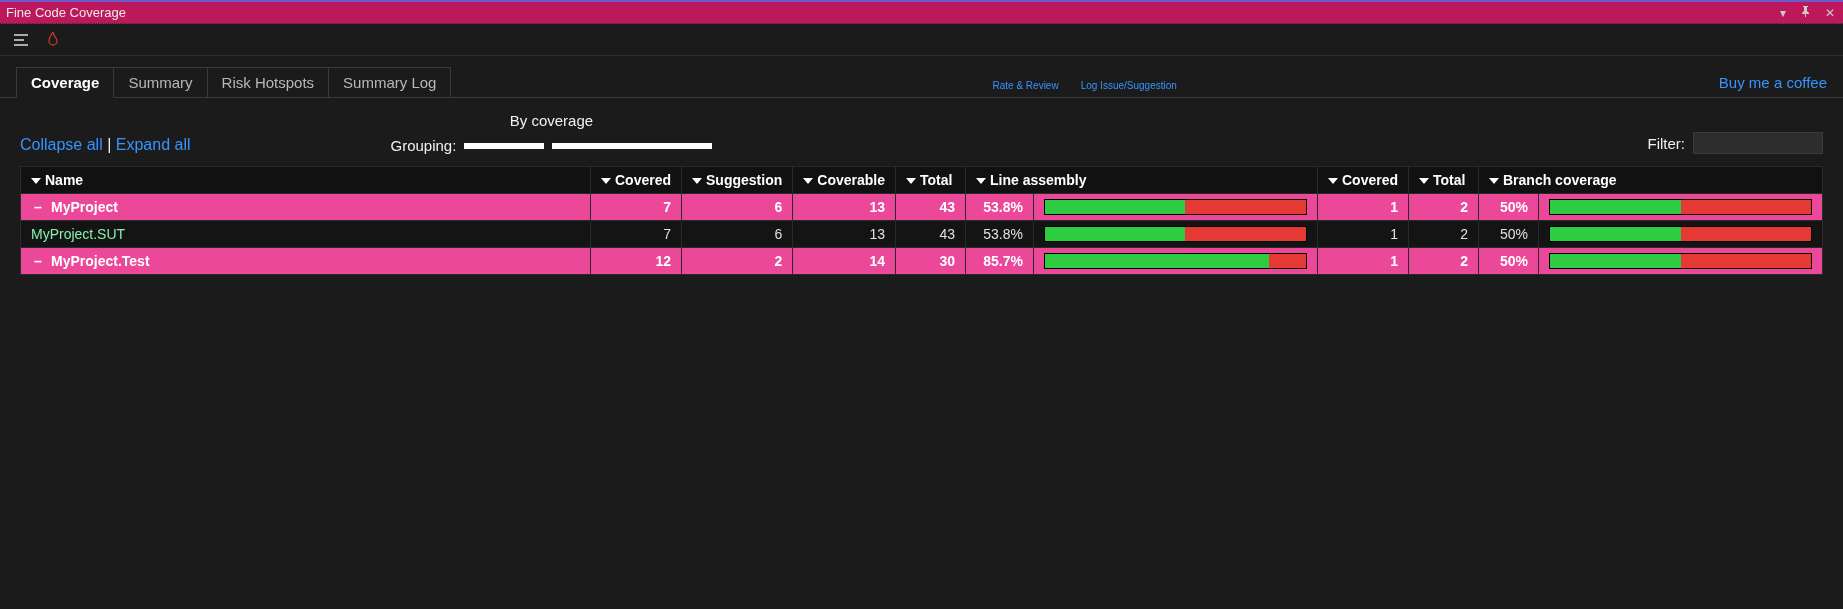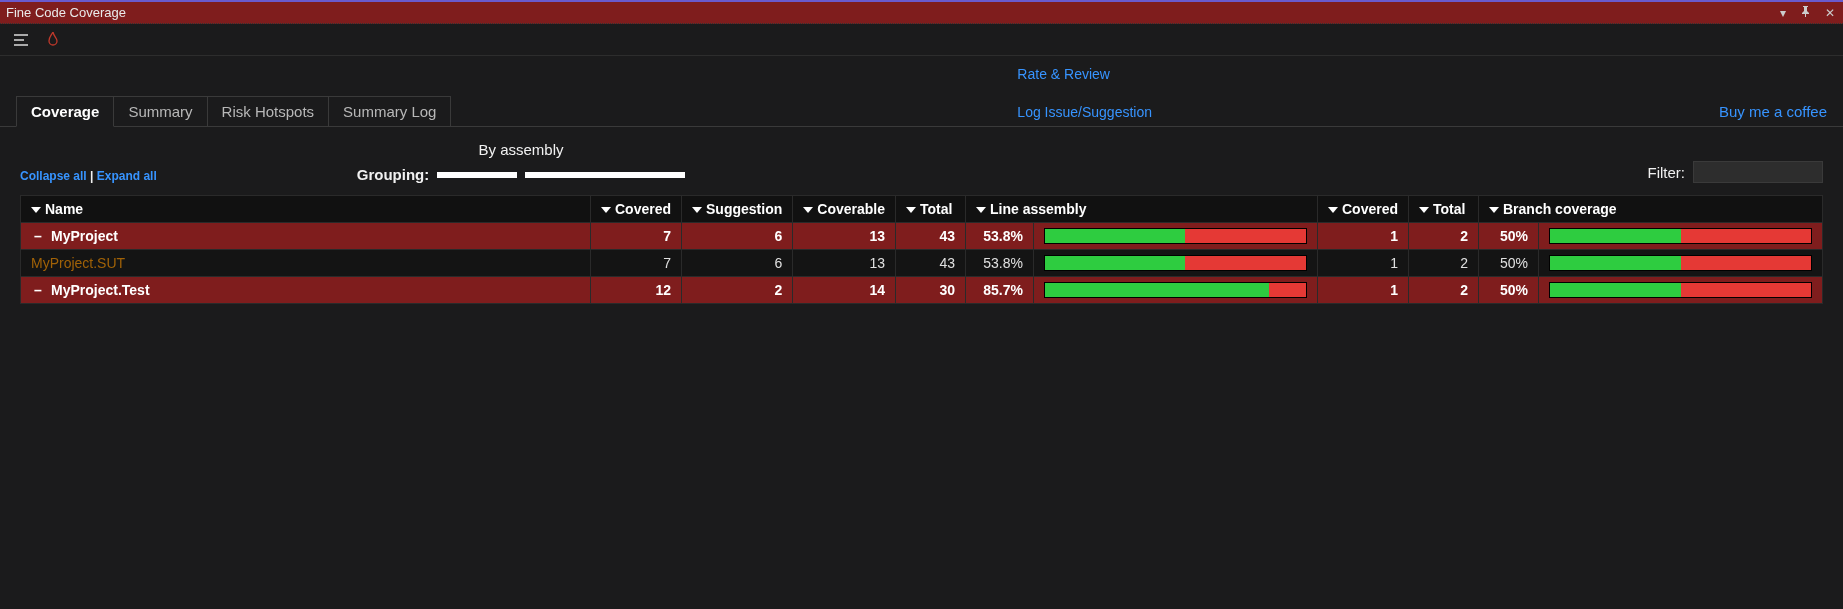--- a/index.html
+++ b/index.html
@@ -13,21 +13,21 @@
     overflow: hidden;
   }
   .window {
     width: 100%; height: 100%;
     border-top: 2px solid #6a5acd;
   }
   .titlebar {
     display: flex; align-items: center; justify-content: space-between;
     padding: 2px 6px;
     height: 22px;
-    background: #7f1d1d;
+    background: #be185d;
     border-bottom: 1px dotted #333;
   }
   .titlebar-left { font-size: 13px; color: #eaeaea; }
   .titlebar-right { display: flex; gap: 10px; align-items: center; color: #ccc; font-size: 12px; }
   .titlebar-right span { cursor: pointer; padding: 0 2px; }
   .toolbar {
     height: 32px;
     display: flex; align-items: center; gap: 14px;
     padding: 0 14px;
     border-bottom: 1px solid #2d2d2d;
@@ -51,33 +51,33 @@
     font-size: 15px;
   }
   .tab.active {
     background: #1b1b1c;
     color: #ffffff;
     font-weight: 600;
     position: relative;
     top: 1px;
     border-bottom: 1px solid #1b1b1c;
   }
-  .tablinks { display: flex; gap: 22px; padding-bottom: 6px; font-size: 14px; flex-direction: column; }
+  .tablinks { display: flex; gap: 22px; padding-bottom: 6px; font-size: 10px; }
   .tablinks a { color: #3794ff; text-decoration: none; cursor: pointer; }
   .rightlink { color: #3794ff; font-size: 15px; text-decoration: none; cursor: pointer; padding-bottom: 6px; }
   .content { padding: 14px 20px 20px; }
   .grouping-header {
     display:flex; align-items:flex-end; gap:0; margin-bottom:10px;
   }
-  .collapse-links { font-size: 12px; font-weight: bold; }
+  .collapse-links { font-size: 16px; }
   .collapse-links a { color: #3794ff; text-decoration: none; cursor: pointer; }
   .collapse-links .sep { color: #f1f1f1; }
   .slider-block { display:flex; flex-direction:column; align-items:center; margin-left:200px; }
   .slider-label-top { color:#f1f1f1; margin-bottom:8px; font-size:15px; }
-  .slider-row { display:flex; align-items:center; gap:8px; font-size:15px;font-weight:bold; }
+  .slider-row { display:flex; align-items:center; gap:8px; font-size:15px; }
   .slider-track {
     position:relative; height:6px; background:#555; border-radius:2px;
   }
   .slider-track .fill { position:absolute; left:0; top:0; height:100%; background:#fff; }
   .slider-track.w1 { width: 80px; }
   .slider-track.w2 { width: 160px; }
   .filter-block { margin-left:auto; display:flex; align-items:center; gap:8px; font-size:15px; }
   .filter-input {
     width: 130px; height: 22px;
     background: #2d2d2d; border: 1px solid #3a3a3a; color:#eee;
@@ -100,22 +100,22 @@
     position: relative;
   }
   table.cov th .sort-caret {
     display:inline-block; width:0; height:0;
     border-left:5px solid transparent;
     border-right:5px solid transparent;
     border-top:6px solid #fff;
     margin-right:4px; vertical-align: middle;
   }
   table.cov td { background:#141414; color:#e0e0e0; }
-  tr.group td { font-weight:700; color:#fff; background:#7f1d1d; }
-  tr.detail td.namecell a { color:#a16207; text-decoration:none; }
+  tr.group td { font-weight:700; color:#fff; background:#ec4899; }
+  tr.detail td.namecell a { color:#86efac; text-decoration:none; }
   td.num, th.num { text-align:right; }
   td.pct, th.pct { text-align:right; }
   td.barcell { padding:4px 6px; }
   .bar {
     height:16px; width:100%; display:flex; border:1px solid #000;
     min-width:120px;
   }
   .bar .green { background:#2ecc40; }
   .bar .red   { background:#e53935; }
   .expand-toggle { display:inline-block; width:14px; text-align:center; margin-right:6px; font-weight:700; }
@@ -181,21 +181,21 @@
   <div class="content">
 
     <div class="grouping-header">
       <div class="collapse-links">
         <a>Collapse all</a>
         <span class="sep"> | </span>
         <a>Expand all</a>
       </div>
 
       <div class="slider-block">
-        <div class="slider-label-top">By assembly</div>
+        <div class="slider-label-top">By coverage</div>
         <div class="slider-row">
           <span>Grouping:</span>
           <div class="slider-track w1">
             <div class="fill" style="width:100%"></div>
           </div>
           <div class="slider-track w2">
             <div class="fill" style="width:100%"></div>
           </div>
         </div>
       </div>

